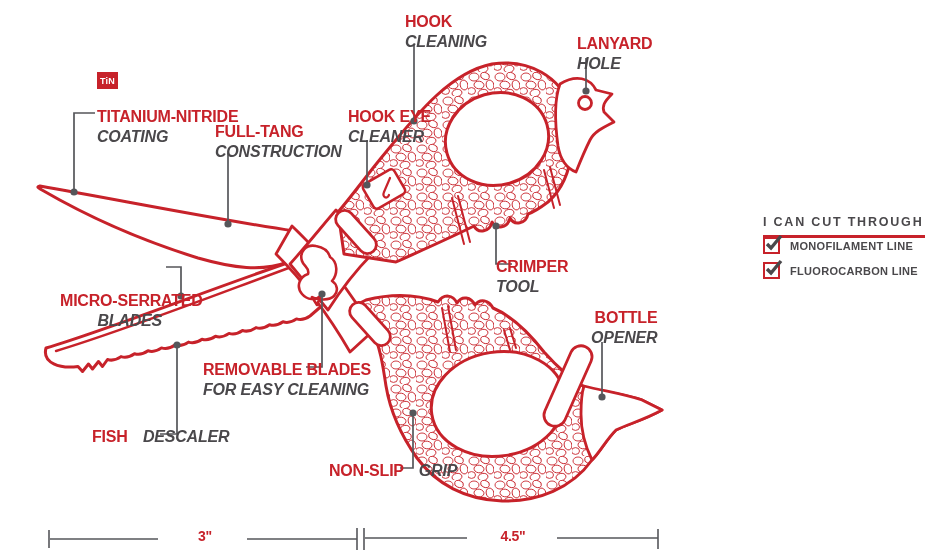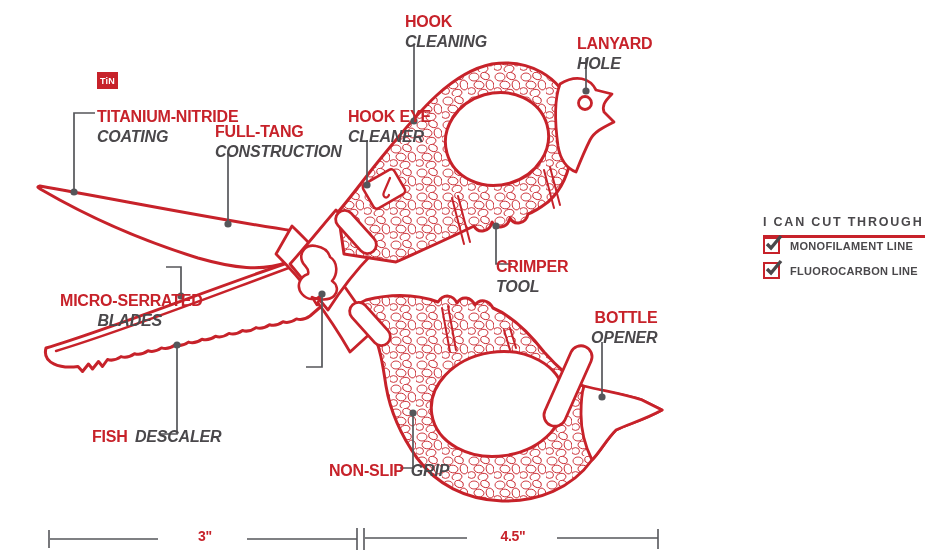--- a/index.html
+++ b/index.html
@@ -10,21 +10,21 @@
   html,body{margin:0;padding:0;background:#fff;}
   .stage{position:relative;width:925px;height:560px;background:#fff;overflow:hidden;
          font-family:"Liberation Sans",sans-serif;}
   .art{position:absolute;left:0;top:0;}
 
   
   .lbl{position:absolute;font-weight:bold;font-size:16px;line-height:1.22;
        letter-spacing:-0.2px;color:var(--red);white-space:nowrap;}
   .lbl .sub{display:block;color:var(--dark);font-style:italic;}
   .lbl.align-r{text-align:right;}
-  .lbl.inline .sub{display:inline;margin-left:3px;}
+  .lbl.inline .sub{display:inline;margin-left:11px;}
 
   .tin-badge{position:absolute;left:97px;top:72px;width:21px;height:17px;
        background:var(--red);color:#fff;font-weight:bold;font-size:9px;
        display:flex;align-items:center;justify-content:center;letter-spacing:.3px;}
 
   
   .dim{position:absolute;transform:translateX(-50%);color:var(--red);
        font-weight:bold;font-size:14px;letter-spacing:-0.3px;}
 
   
@@ -206,20 +206,24 @@
   <div class="lbl" style="left:348px;top:107px;">
     <span>HOOK EYE</span>
     <span class="sub">CLEANER</span>
   </div>
 
   <div class="lbl align-r" style="left:60px;top:259px;width:102px;margin-top:32px;">
     <span>MICRO-SERRATED</span>
     <span class="sub">BLADES</span>
   </div>
 
+  <div class="lbl align-r" style="left:203px;top:360px;width:100px;">
+    <span>REMOVABLE BLADES</span>
+    <span class="sub">FOR EASY CLEANING</span>
+  </div>
 
   <div class="lbl" style="left:496px;top:257px;">
     <span>CRIMPER</span>
     <span class="sub">TOOL</span>
   </div>
 
   <div class="lbl inline" style="left:92px;top:427px;">
     <span>FISH</span>
     <span class="sub">DESCALER</span>
   </div>

